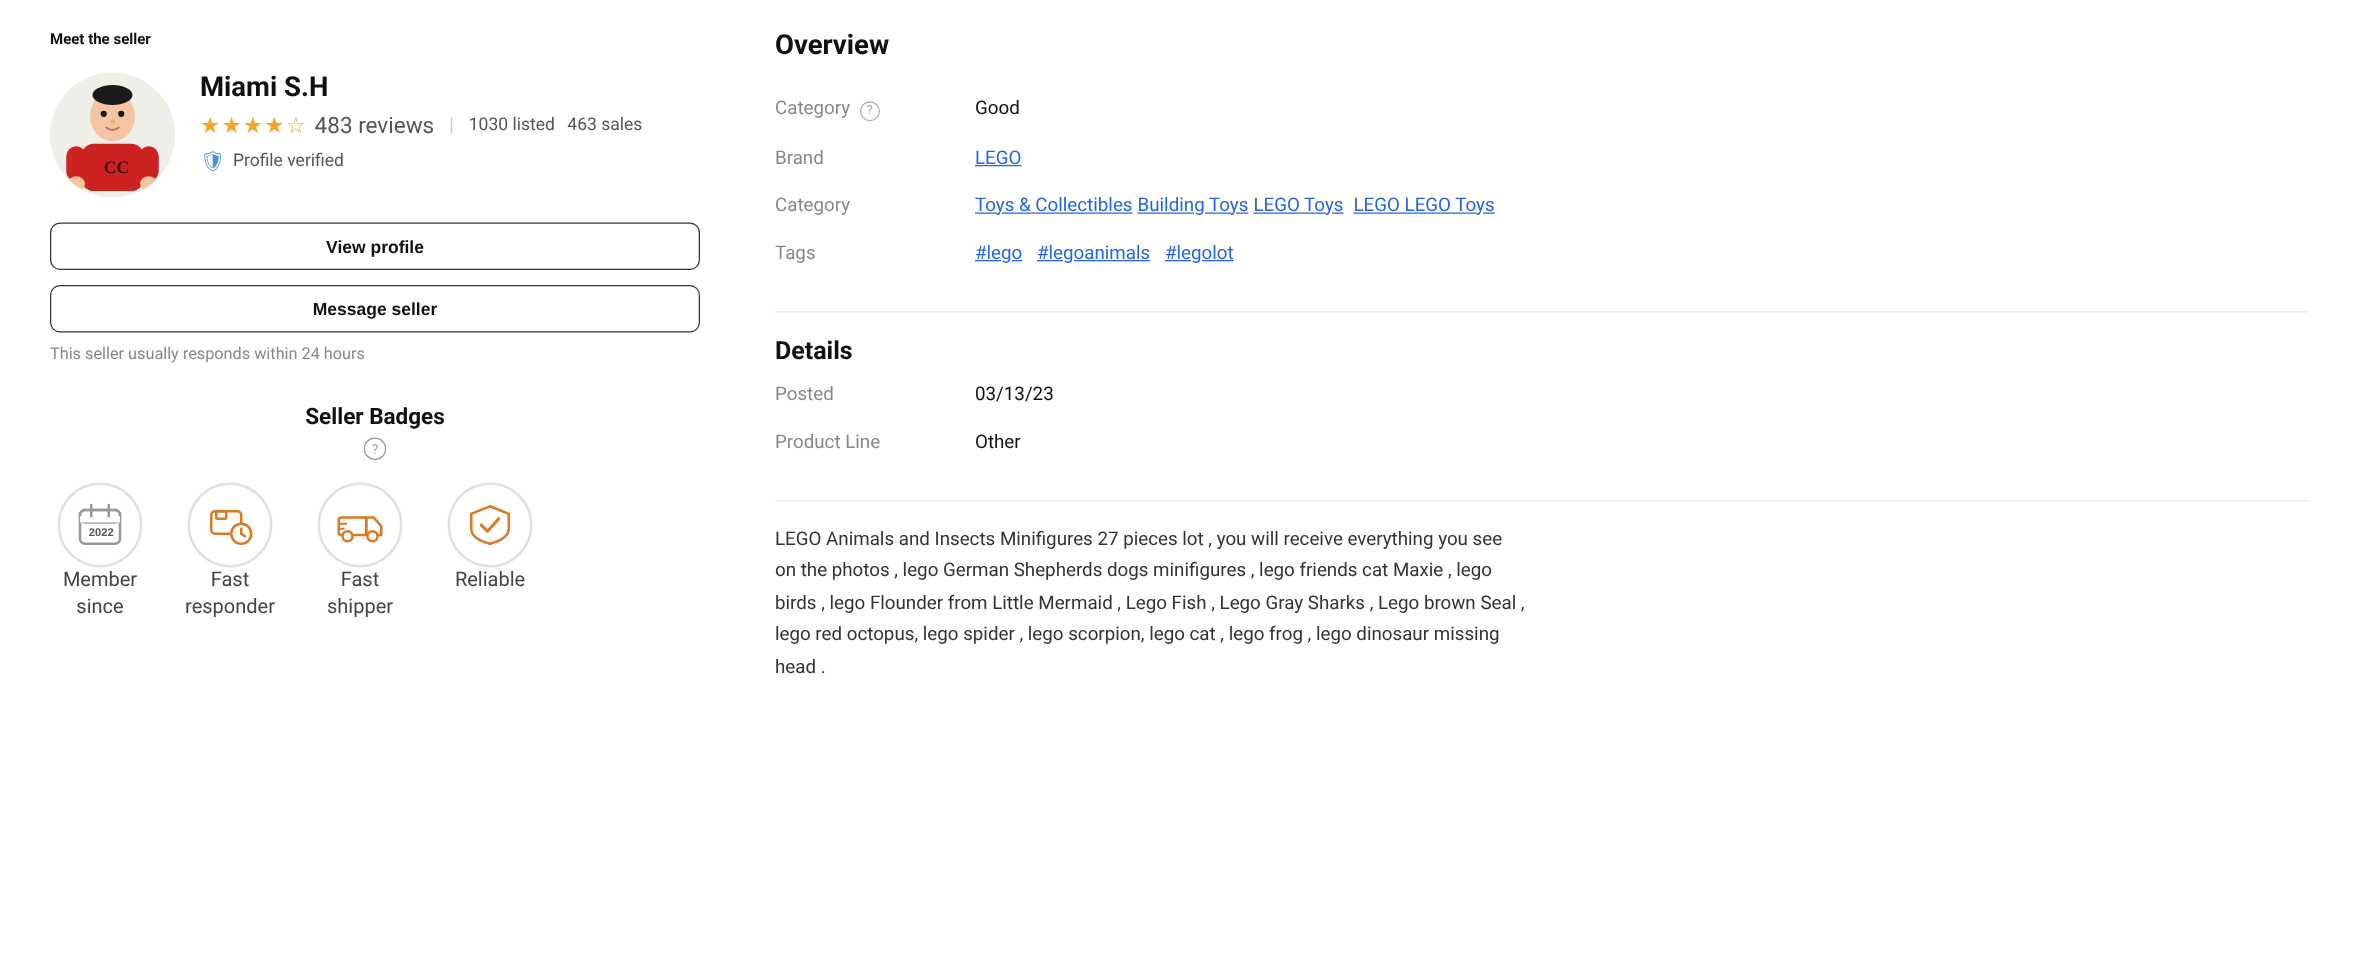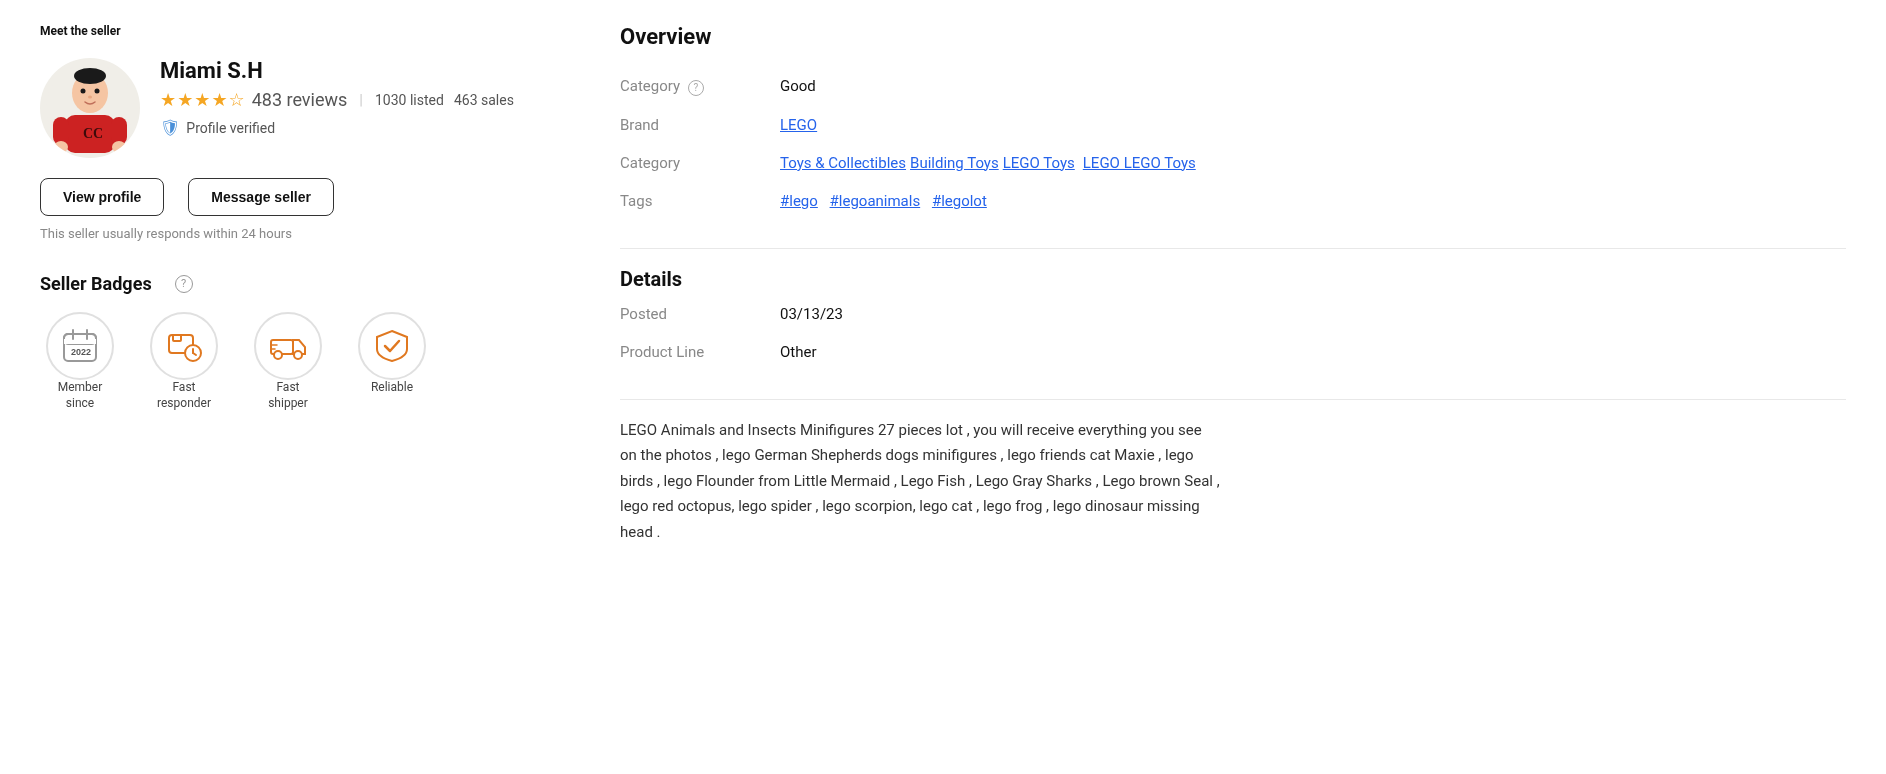--- a/index.html
+++ b/index.html
@@ -89,22 +89,23 @@
       gap: 6px;
       color: #555;
       font-size: 14px;
     }
     .verified-icon {
       color: #4a90d9;
       font-size: 16px;
     }
     .seller-buttons {
       display: flex;
-      gap: 24px;
+      gap: 12px;
       margin-bottom: 10px;
+      flex-direction: column;
     }
     .btn-outline {
       border: 1.5px solid #333;
       background: #fff;
       padding: 10px 22px;
       border-radius: 8px;
       font-size: 14px;
       font-weight: 600;
       cursor: pointer;
       color: #111;
@@ -115,22 +116,23 @@
       margin-top: 6px;
     }
 
     
     .badges-section {
       margin-top: 32px;
     }
     .badges-title-row {
       display: flex;
       align-items: center;
-      gap: 23px;
+      gap: 6px;
       margin-bottom: 18px;
+      flex-direction: column;
     }
     .badges-title {
       font-size: 18px;
       font-weight: 700;
       color: #111;
     }
     .help-icon {
       width: 18px;
       height: 18px;
       border-radius: 50%;
@@ -157,21 +159,21 @@
       width: 68px;
       height: 68px;
       border-radius: 50%;
       border: 2px solid #e0e0e0;
       display: flex;
       align-items: center;
       justify-content: center;
       background: #fff;
     }
     .badge-label {
-      font-size: 12px;
+      font-size: 16px;
       color: #444;
       text-align: center;
       line-height: 1.3;
     }
 
     
     .overview-title {
       font-size: 22px;
       font-weight: 700;
       color: #111;

